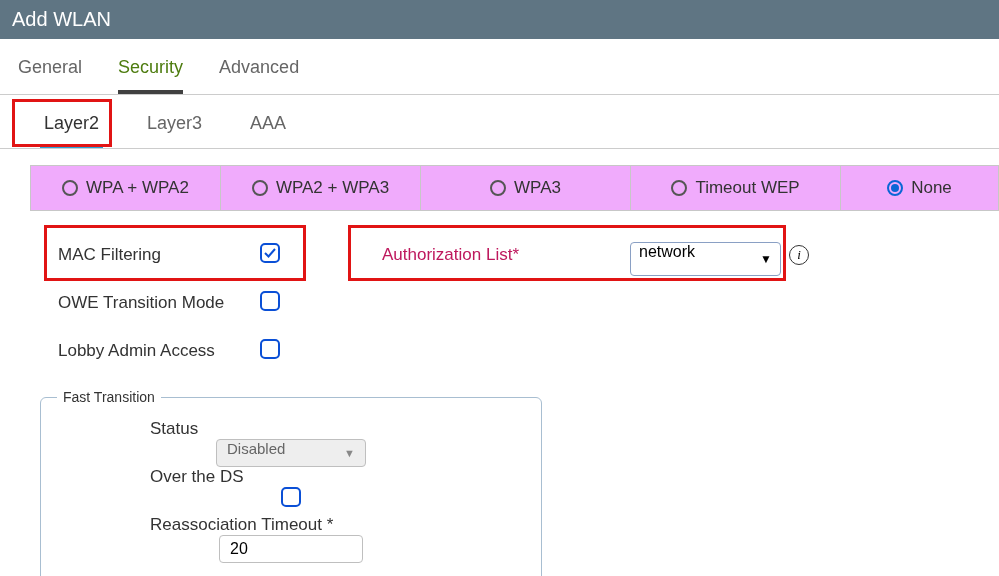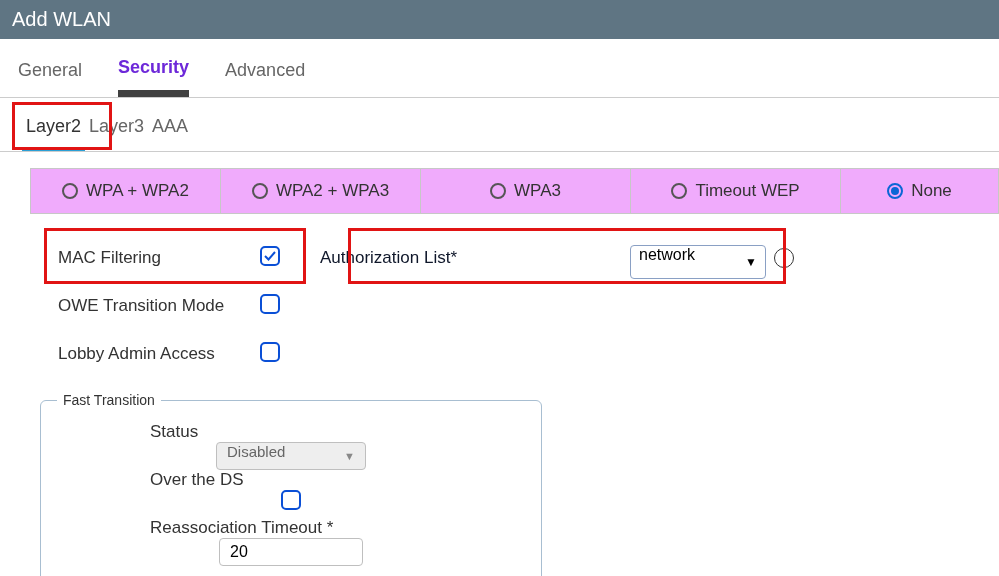--- a/index.html
+++ b/index.html
@@ -19,28 +19,29 @@
       border-bottom: 1px solid #ccc;
     }
     .tabs-row-1 .tab {
       font-size: 18px;
       color: #666;
       padding-bottom: 12px;
       cursor: pointer;
       border-bottom: 4px solid transparent;
     }
     .tabs-row-1 .tab.active {
-      color: #6d28d9;
-      font-weight: 700;
-      border-bottom: 7px solid #404040;
+      color: #4d7c0f;
+      font-weight: 400;
+      border-bottom: 4px solid #404040;
     }
     .tabs-row-2 {
       display: flex;
       align-items: flex-end;
-      padding: 12px 22px 0 22px;
+      gap: 40px;
+      padding: 12px 22px 0 40px;
       border-bottom: 1px solid #ccc;
       position: relative;
     }
     .tabs-row-2 .sub-tab {
       font-size: 18px;
       color: #666;
       padding: 6px 4px 10px 4px;
       cursor: pointer;
       border-bottom: 4px solid transparent;
     }
@@ -110,32 +111,32 @@
     .label-col {
       width: 260px;
       padding-left: 58px;
       font-size: 17px;
       color: #333;
     }
     .checkbox-svg { width:20px; height:20px; }
     .checkbox-rect { fill:none; stroke:#0a4fd6; stroke-width:2; rx:4; ry:4; }
     .checkbox-check { stroke:#0a4fd6; stroke-width:2; fill:none; }
     .auth-label {
-      padding-left: 40px;
+      padding-left: 102px;
       font-size: 17px;
-      color: #0f172a;
+      color: #be185d;
       width: 350px;
     }
     .auth-input-wrap {
       display:flex;
       align-items:center;
       gap:8px;
     }
     .auth-select {
-      width: 136px;
+      width: 151px;
       height: 34px;
       border: 1px solid #8aa0c4;
       border-radius: 4px;
       padding: 0 24px 0 8px;
       font-size: 16px;
       background: #fff;
       position: relative;
       margin-top: 8px;
     }
     .auth-caret {

